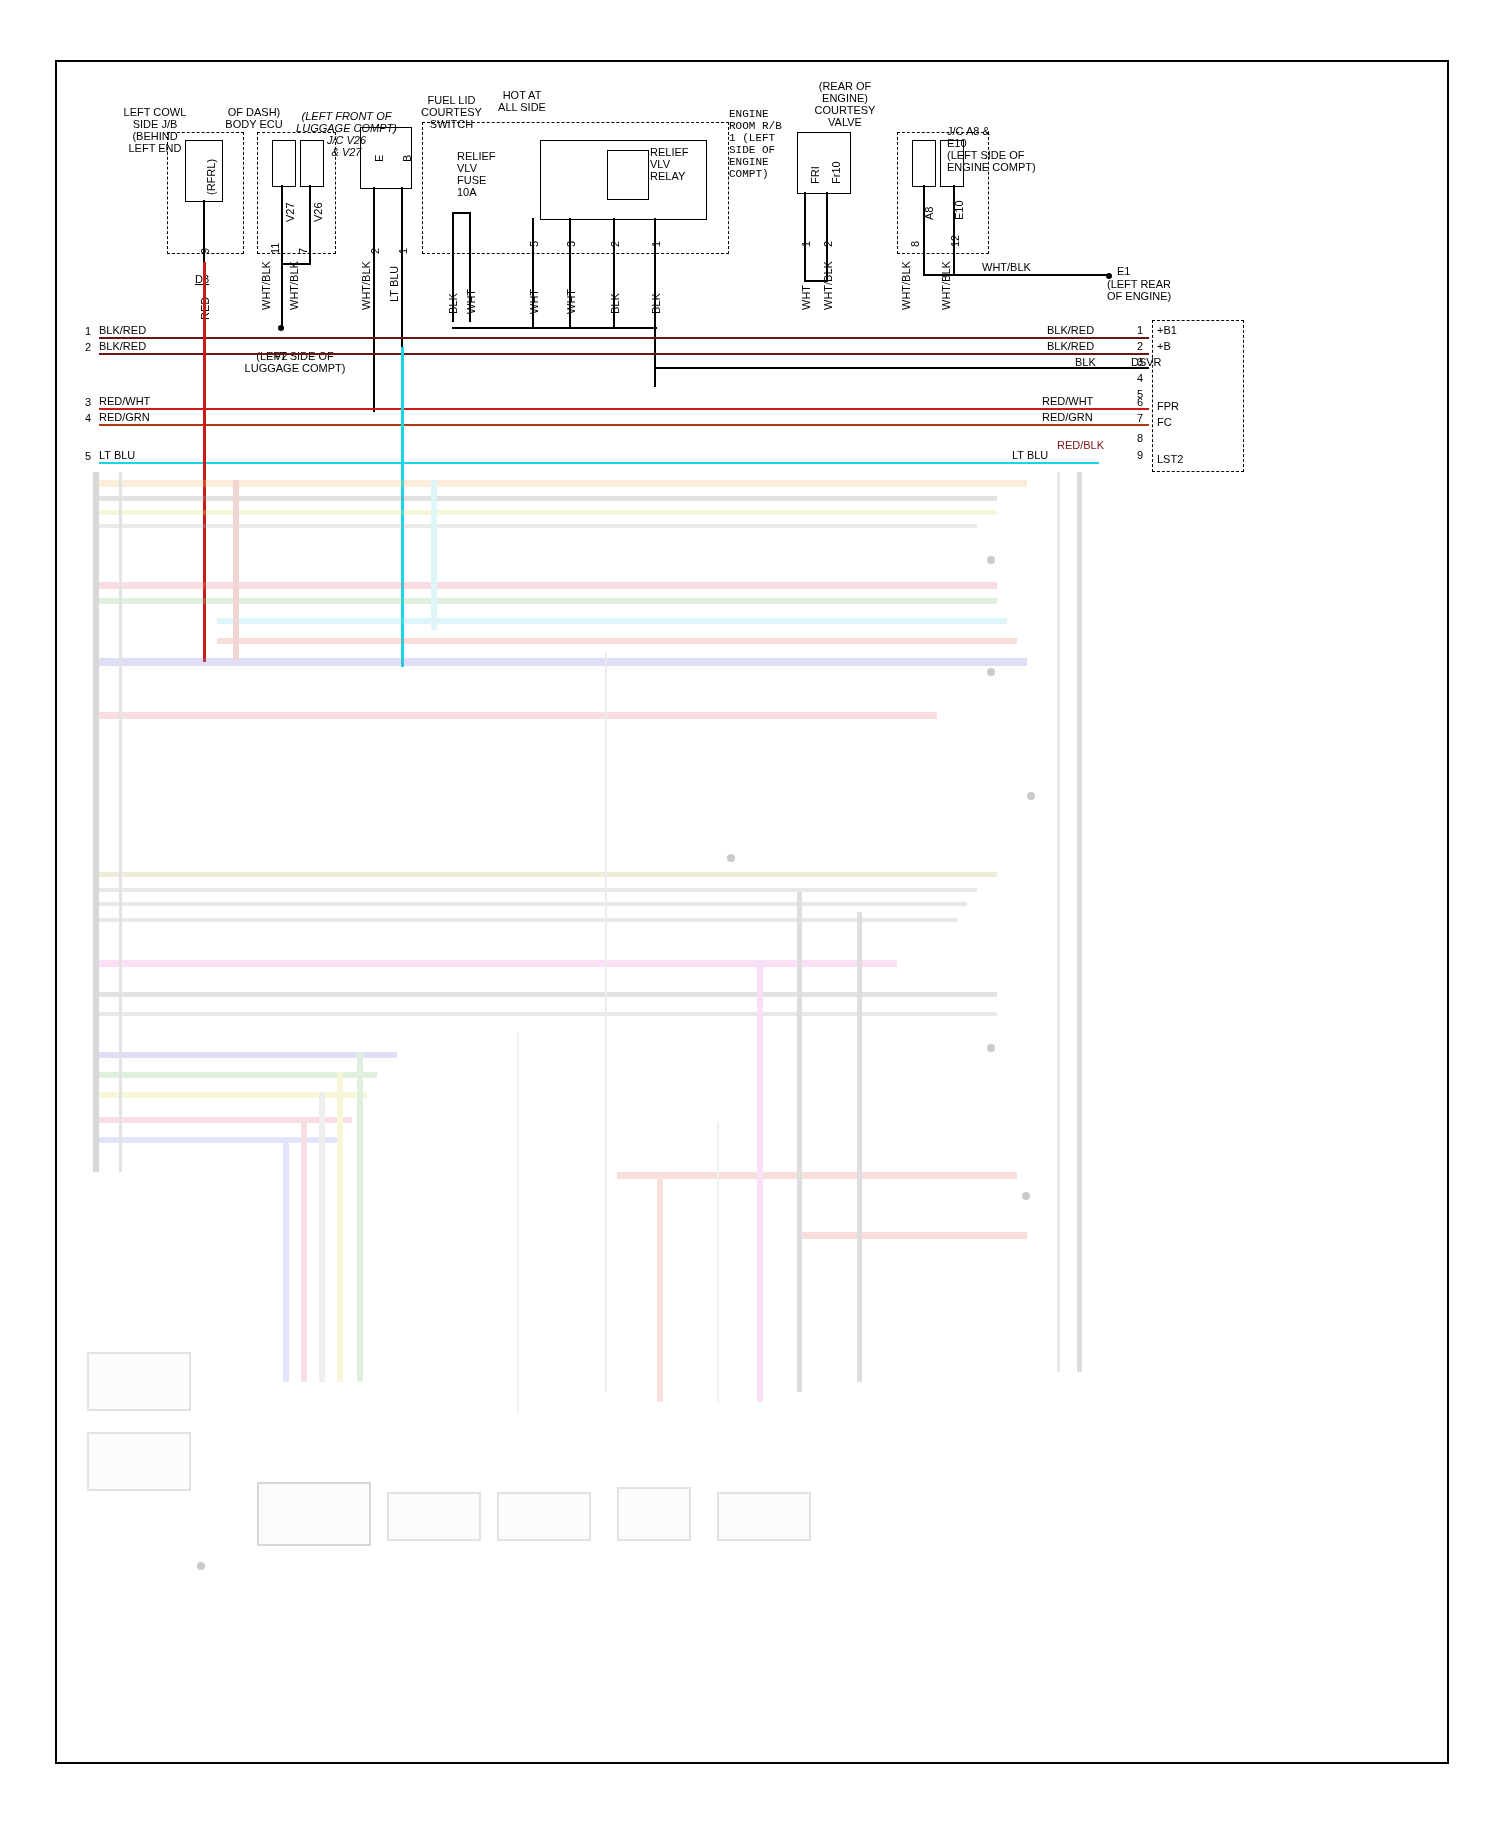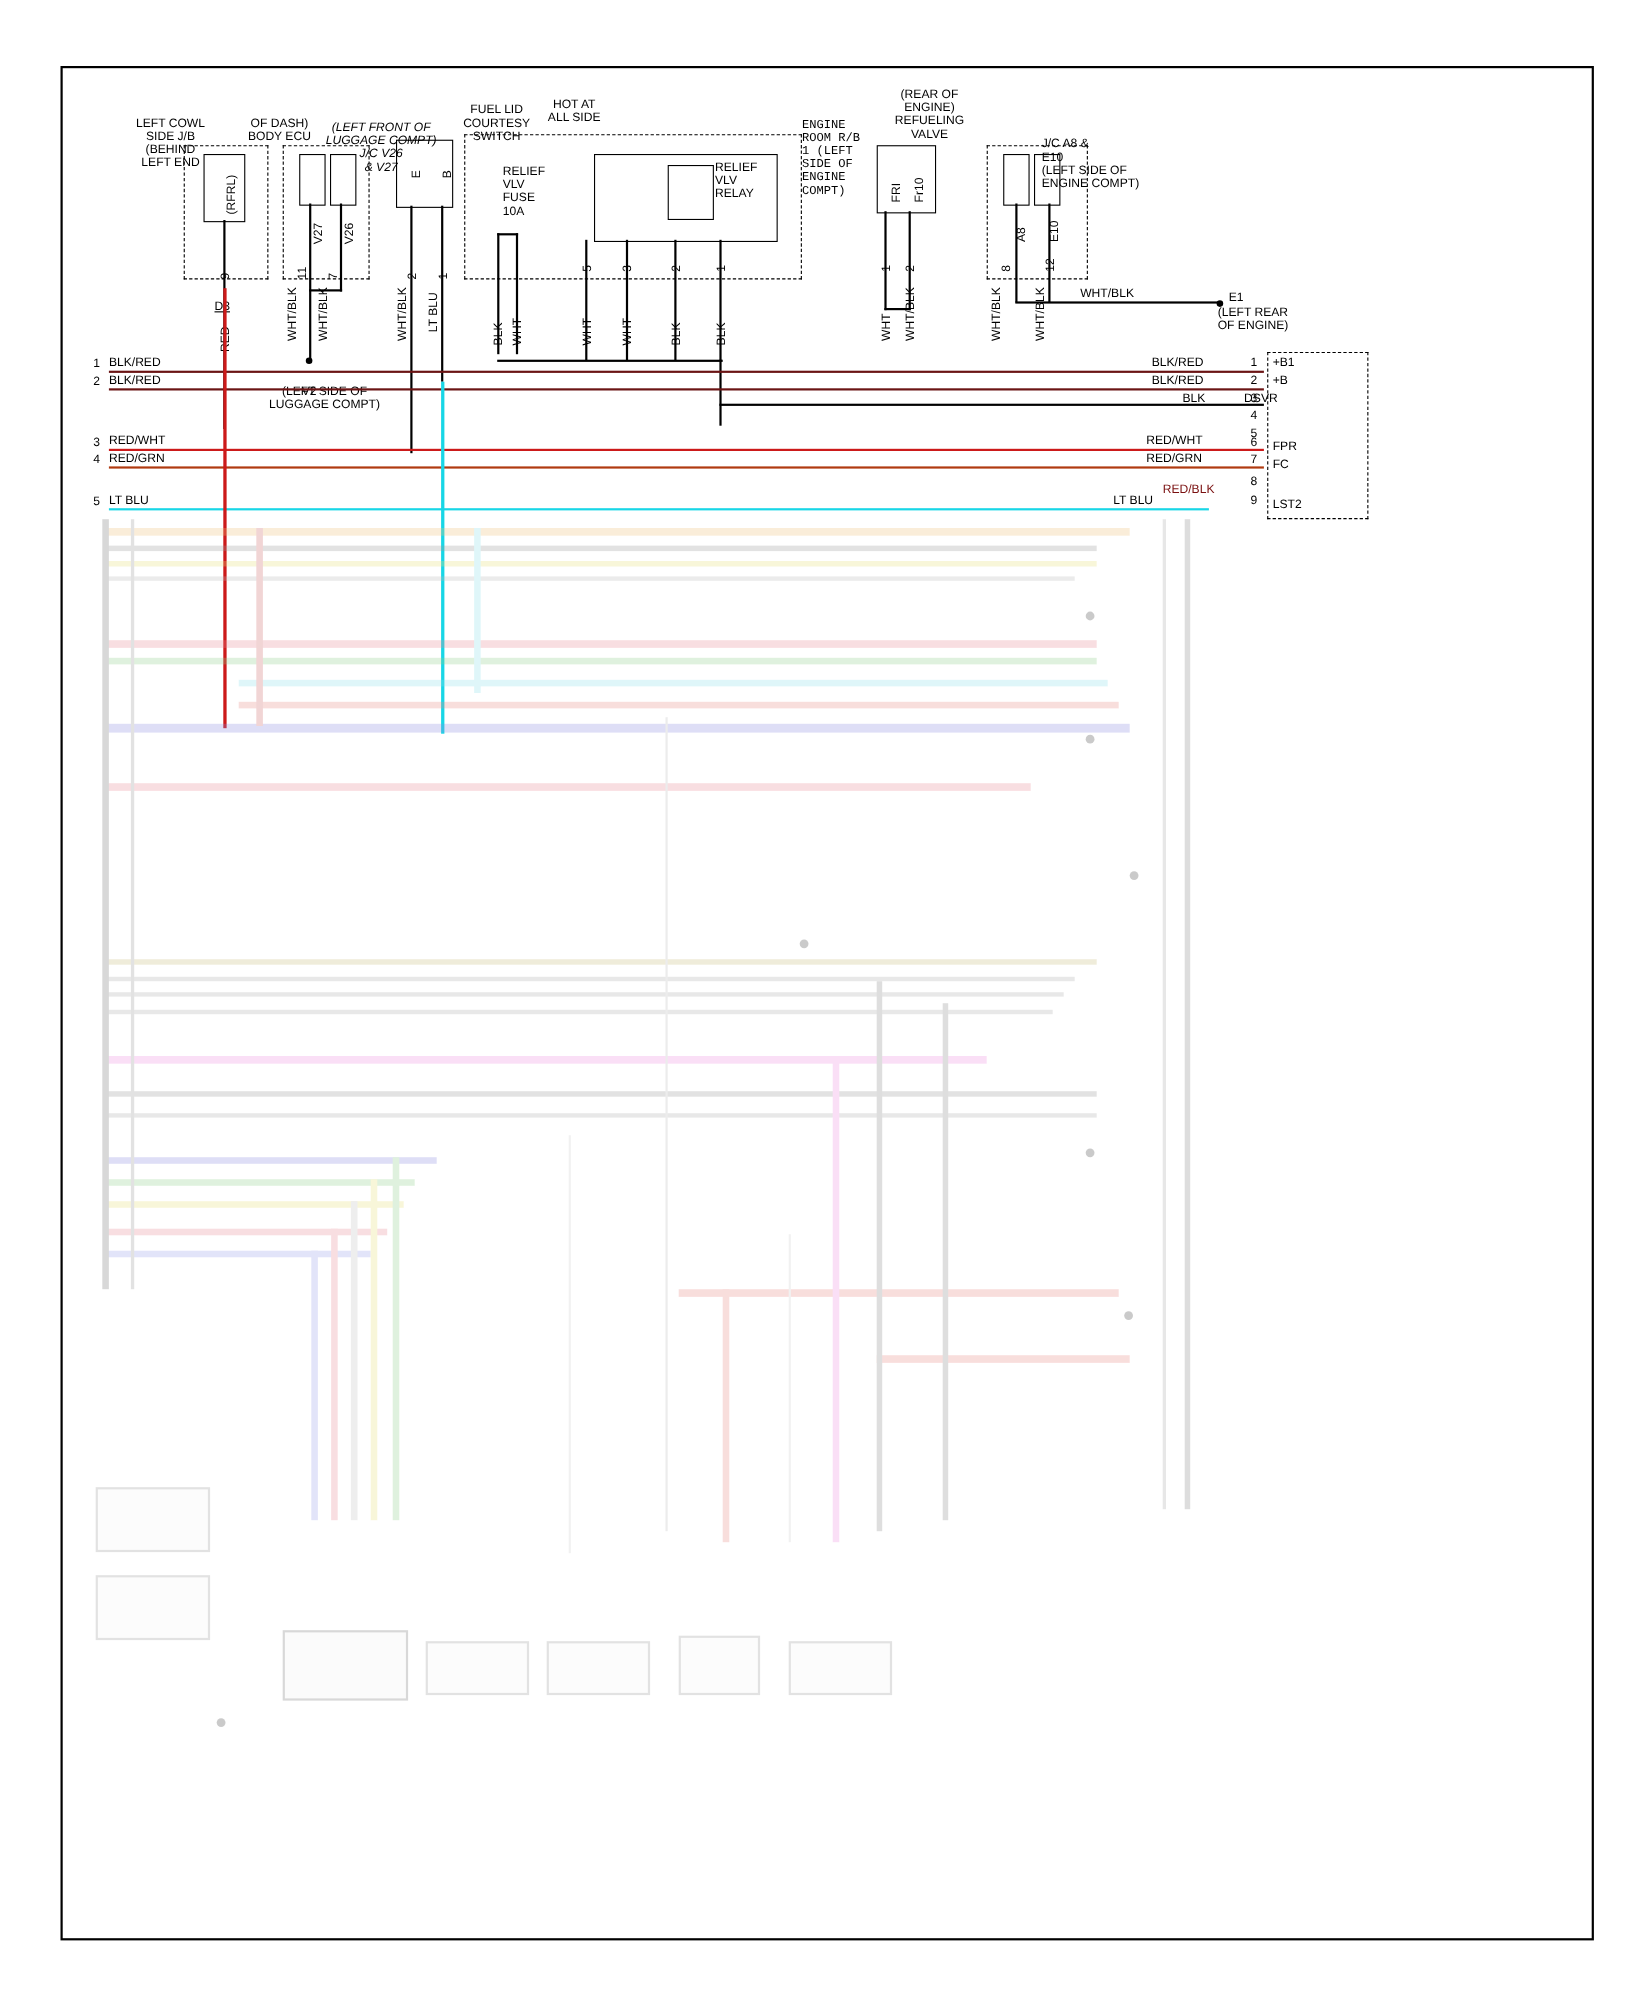--- a/index.html
+++ b/index.html
@@ -46,21 +46,21 @@
 
     <div class="lbl" style="left:672px;top:46px;width:70px;font-family:Liberation Mono, monospace;">ENGINE
 ROOM R/B
 1 (LEFT
 SIDE OF
 ENGINE
 COMPT)</div>
 
     <div class="lbl c" style="left:738px;top:18px;width:100px;">(REAR OF
 ENGINE)
-REFUELING
+COURTESY
 VALVE</div>
 
     <div class="lbl" style="left:890px;top:63px;width:130px;">J/C A8 &amp;
 E10
 (LEFT SIDE OF
 ENGINE COMPT)</div>
 
     <div class="dash" style="left:110px;top:70px;width:75px;height:120px;"></div>
     <div class="dash" style="left:200px;top:70px;width:77px;height:120px;"></div>
     <div class="solid" style="left:303px;top:65px;width:50px;height:60px;"></div>

